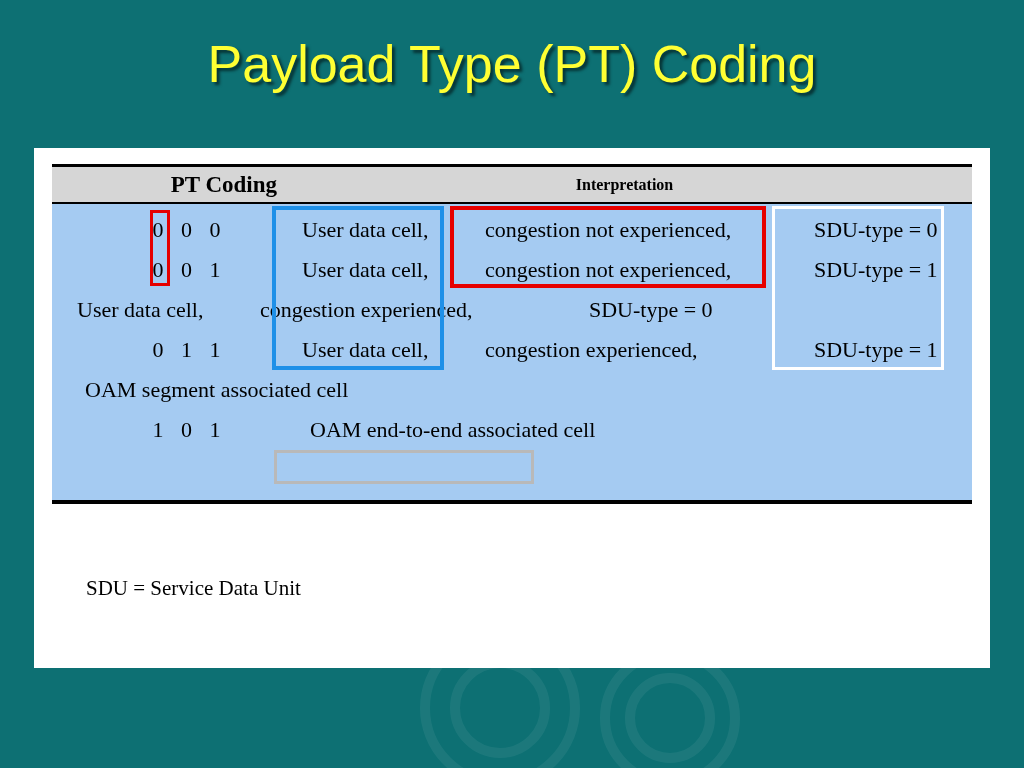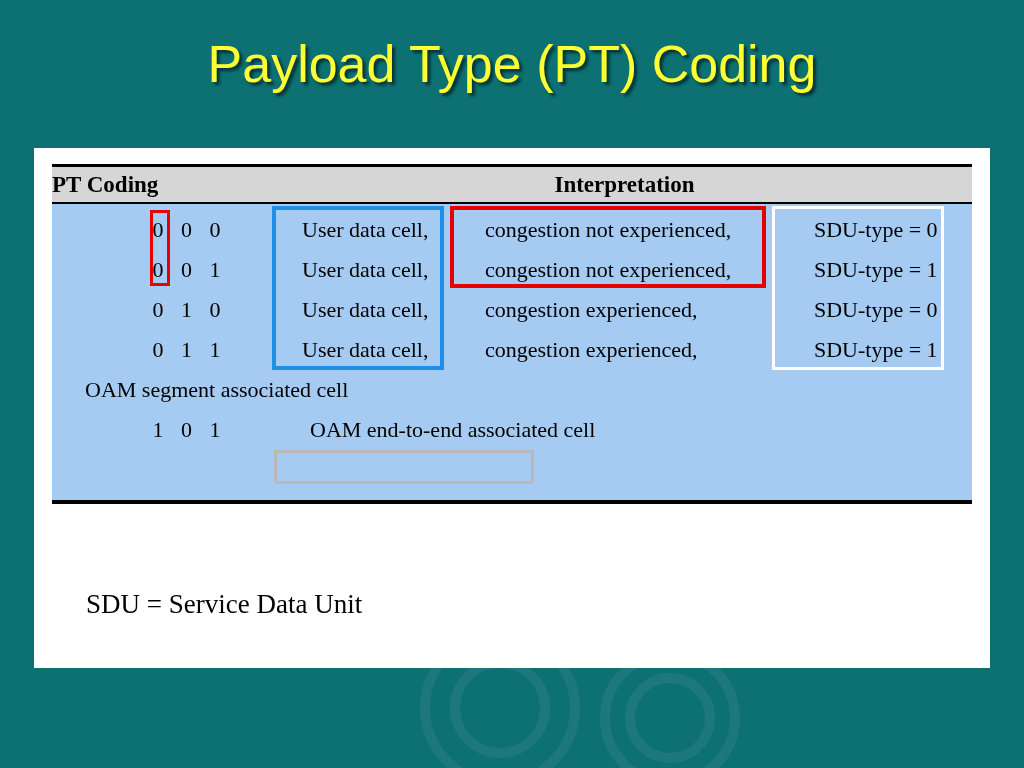--- a/index.html
+++ b/index.html
@@ -41,22 +41,22 @@
     border-top: 3px solid #000;
     border-bottom: 2px solid #000;
     height: 40px;
     align-items: center;
   }
   .body-wrap {
     background: #a5cbf2;
     border-bottom: 4px solid #000;
     padding: 6px 0 10px 0;
   }
-  .th1 { width: 225px; text-align: left; font-weight: bold; font-size: 23px; }
-  .th2 { flex: 1; text-align: center; font-weight: bold; font-size: 23px; }
+  .th1 { width: 225px; text-align: right; font-weight: bold; font-size: 23px; }
+  .th2 { flex: 1; text-align: center; font-weight: bold; font-size: 16px; }
   .row {
     display: flex;
     align-items: center;
     height: 40px;
     font-size: 22px;
     color: #000;
     margin-left: 25px;
   }
   .c-code { width: 225px; text-align: center; letter-spacing: 6px; }
   .c-a { width: 175px; padding-left: 0; }
@@ -68,22 +68,22 @@
   .hl { position: absolute; pointer-events: none; }
   .hl-red-small { border: 3px solid #e60000; }
   .hl-blue { border: 4px solid #1e90e8; }
   .hl-red-big { border: 4px solid #e60000; }
   .hl-white { border: 3px solid #ffffff; }
   .hl-gray { border: 3px solid #b9b9b9; }
 
   .legend {
     position: absolute;
     left: 52px;
-    top: 438px;
-    font-size: 27px;
+    top: 426px;
+    font-size: 21px;
     line-height: 1.35;
     color: #000;
   }
 
   
   .swirl {
     position: absolute;
     bottom: -40px;
     left: 420px;
     width: 380px;
@@ -116,21 +116,20 @@
         <div class="c-b">congestion not experienced,</div>
         <div class="c-c">SDU-type = 0</div>
       </div>
       <div class="row">
         <div class="c-code">0 0 1</div>
         <div class="c-a">User data cell,</div>
         <div class="c-b">congestion not experienced,</div>
         <div class="c-c">SDU-type = 1</div>
       </div>
       <div class="row">
-        <div class="c-code">0 1 0</div>
         <div class="c-a">User data cell,</div>
         <div class="c-b">congestion experienced,</div>
         <div class="c-c">SDU-type = 0</div>
       </div>
       <div class="row">
         <div class="c-code">0 1 1</div>
         <div class="c-a">User data cell,</div>
         <div class="c-b">congestion experienced,</div>
         <div class="c-c">SDU-type = 1</div>
       </div>

